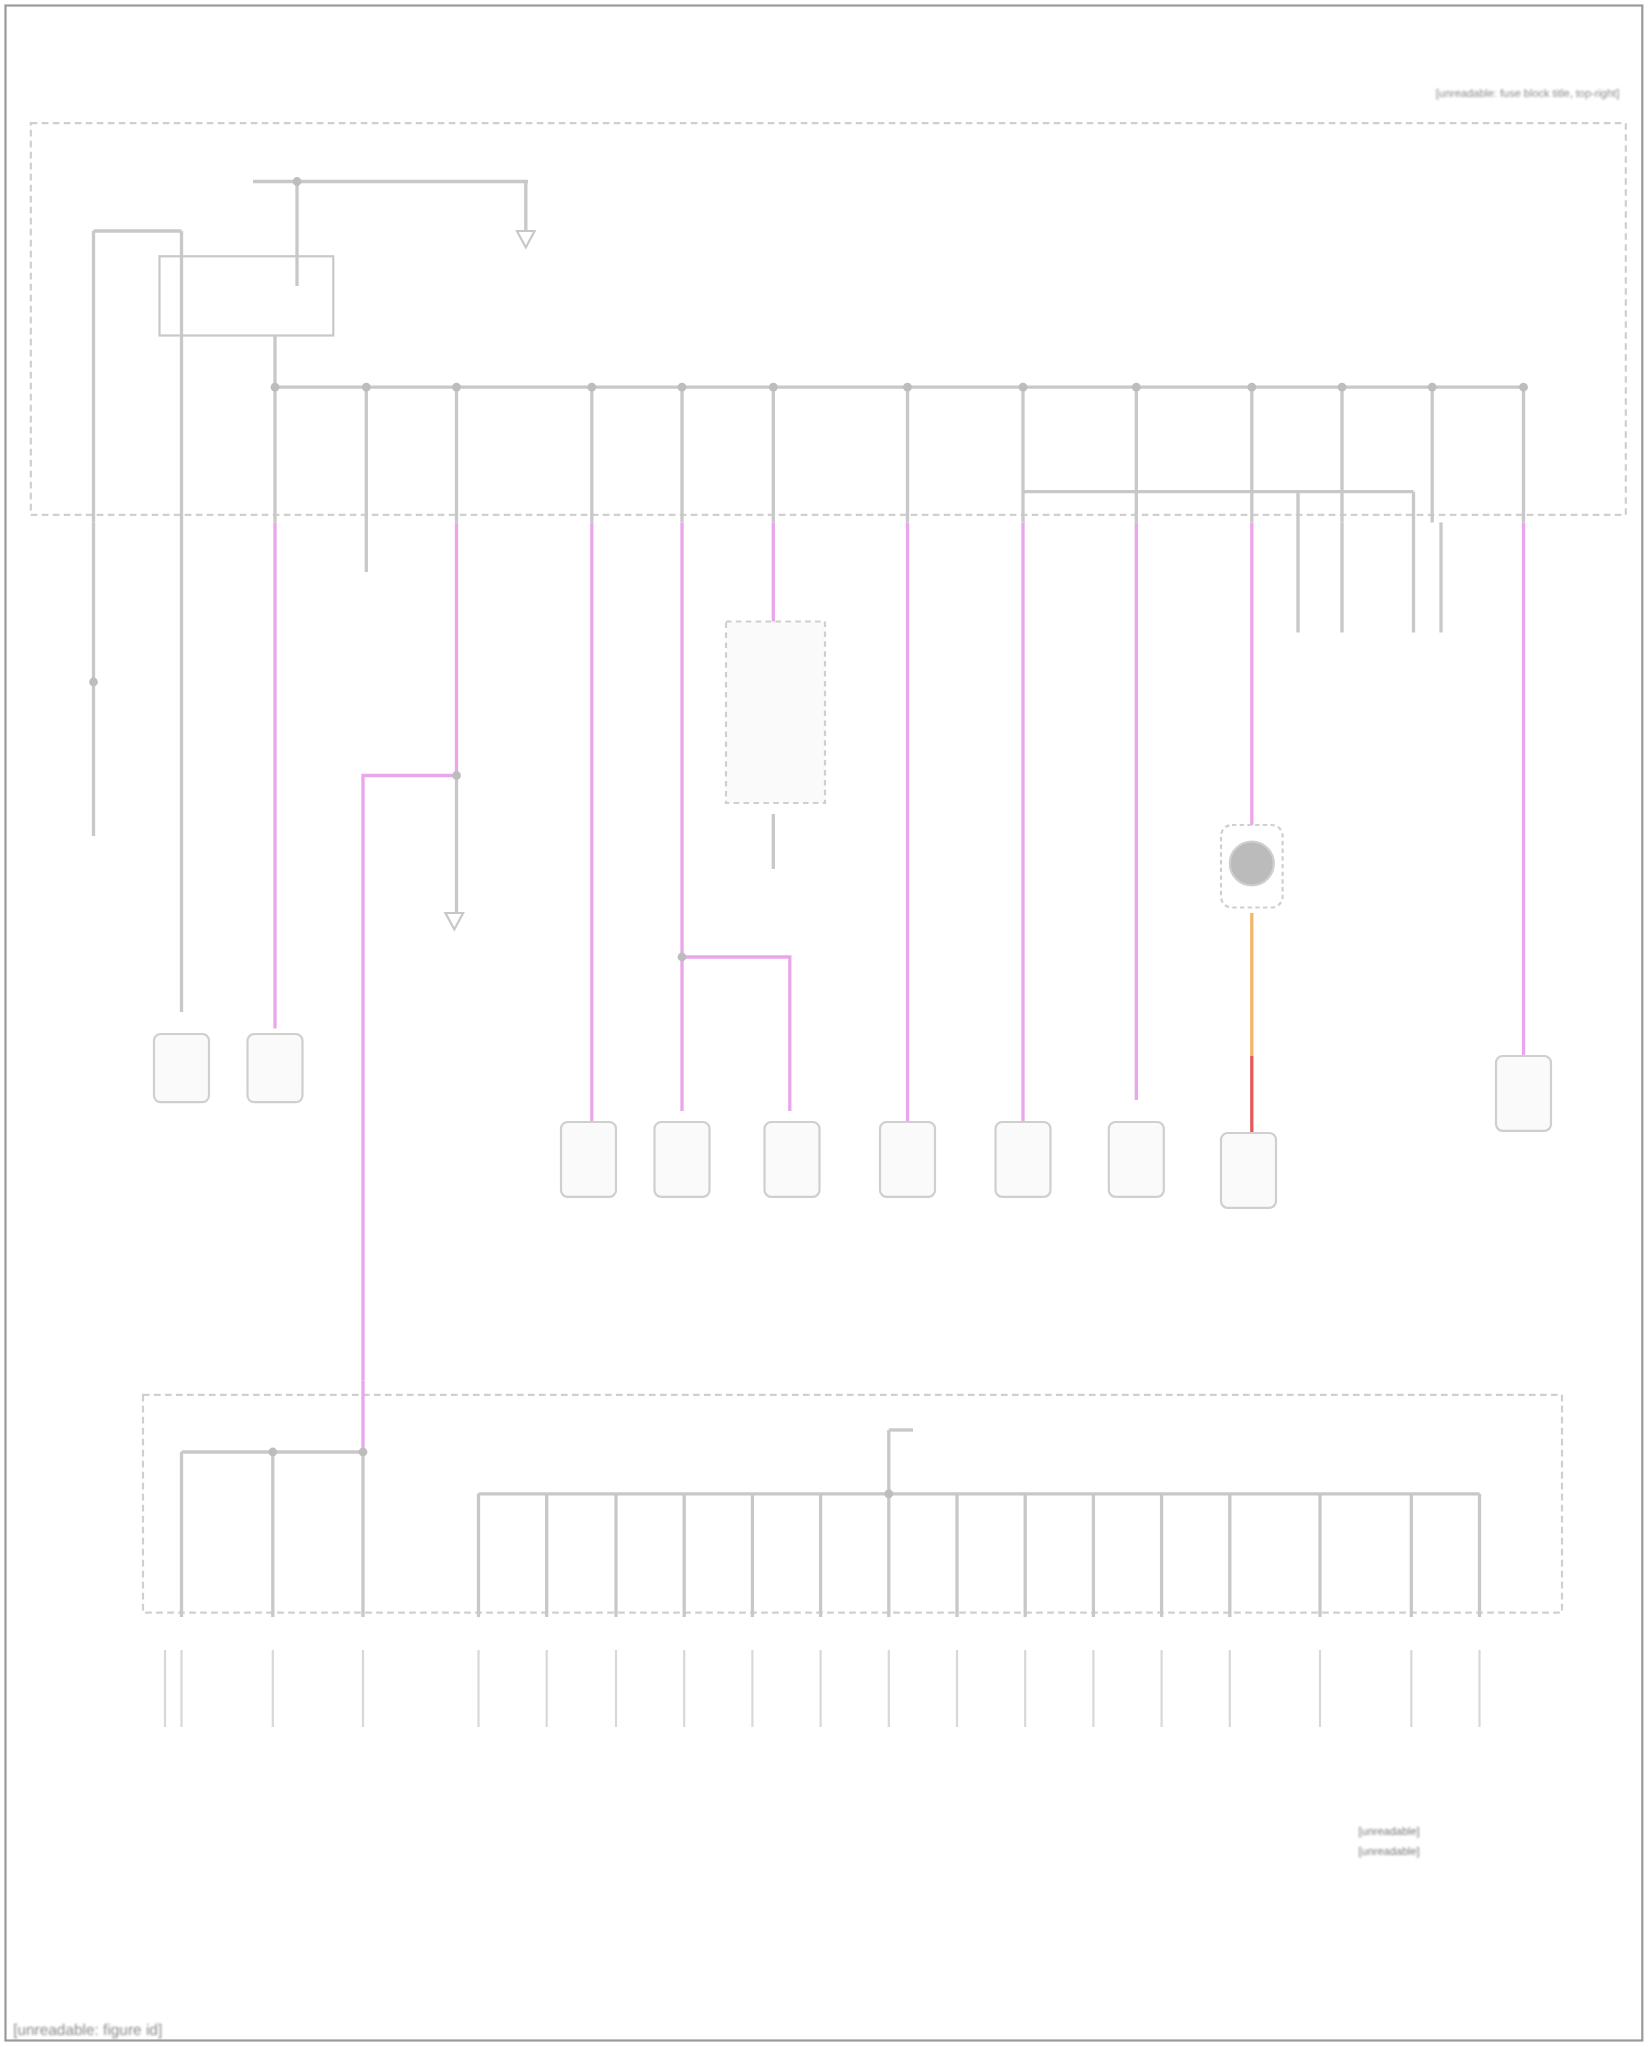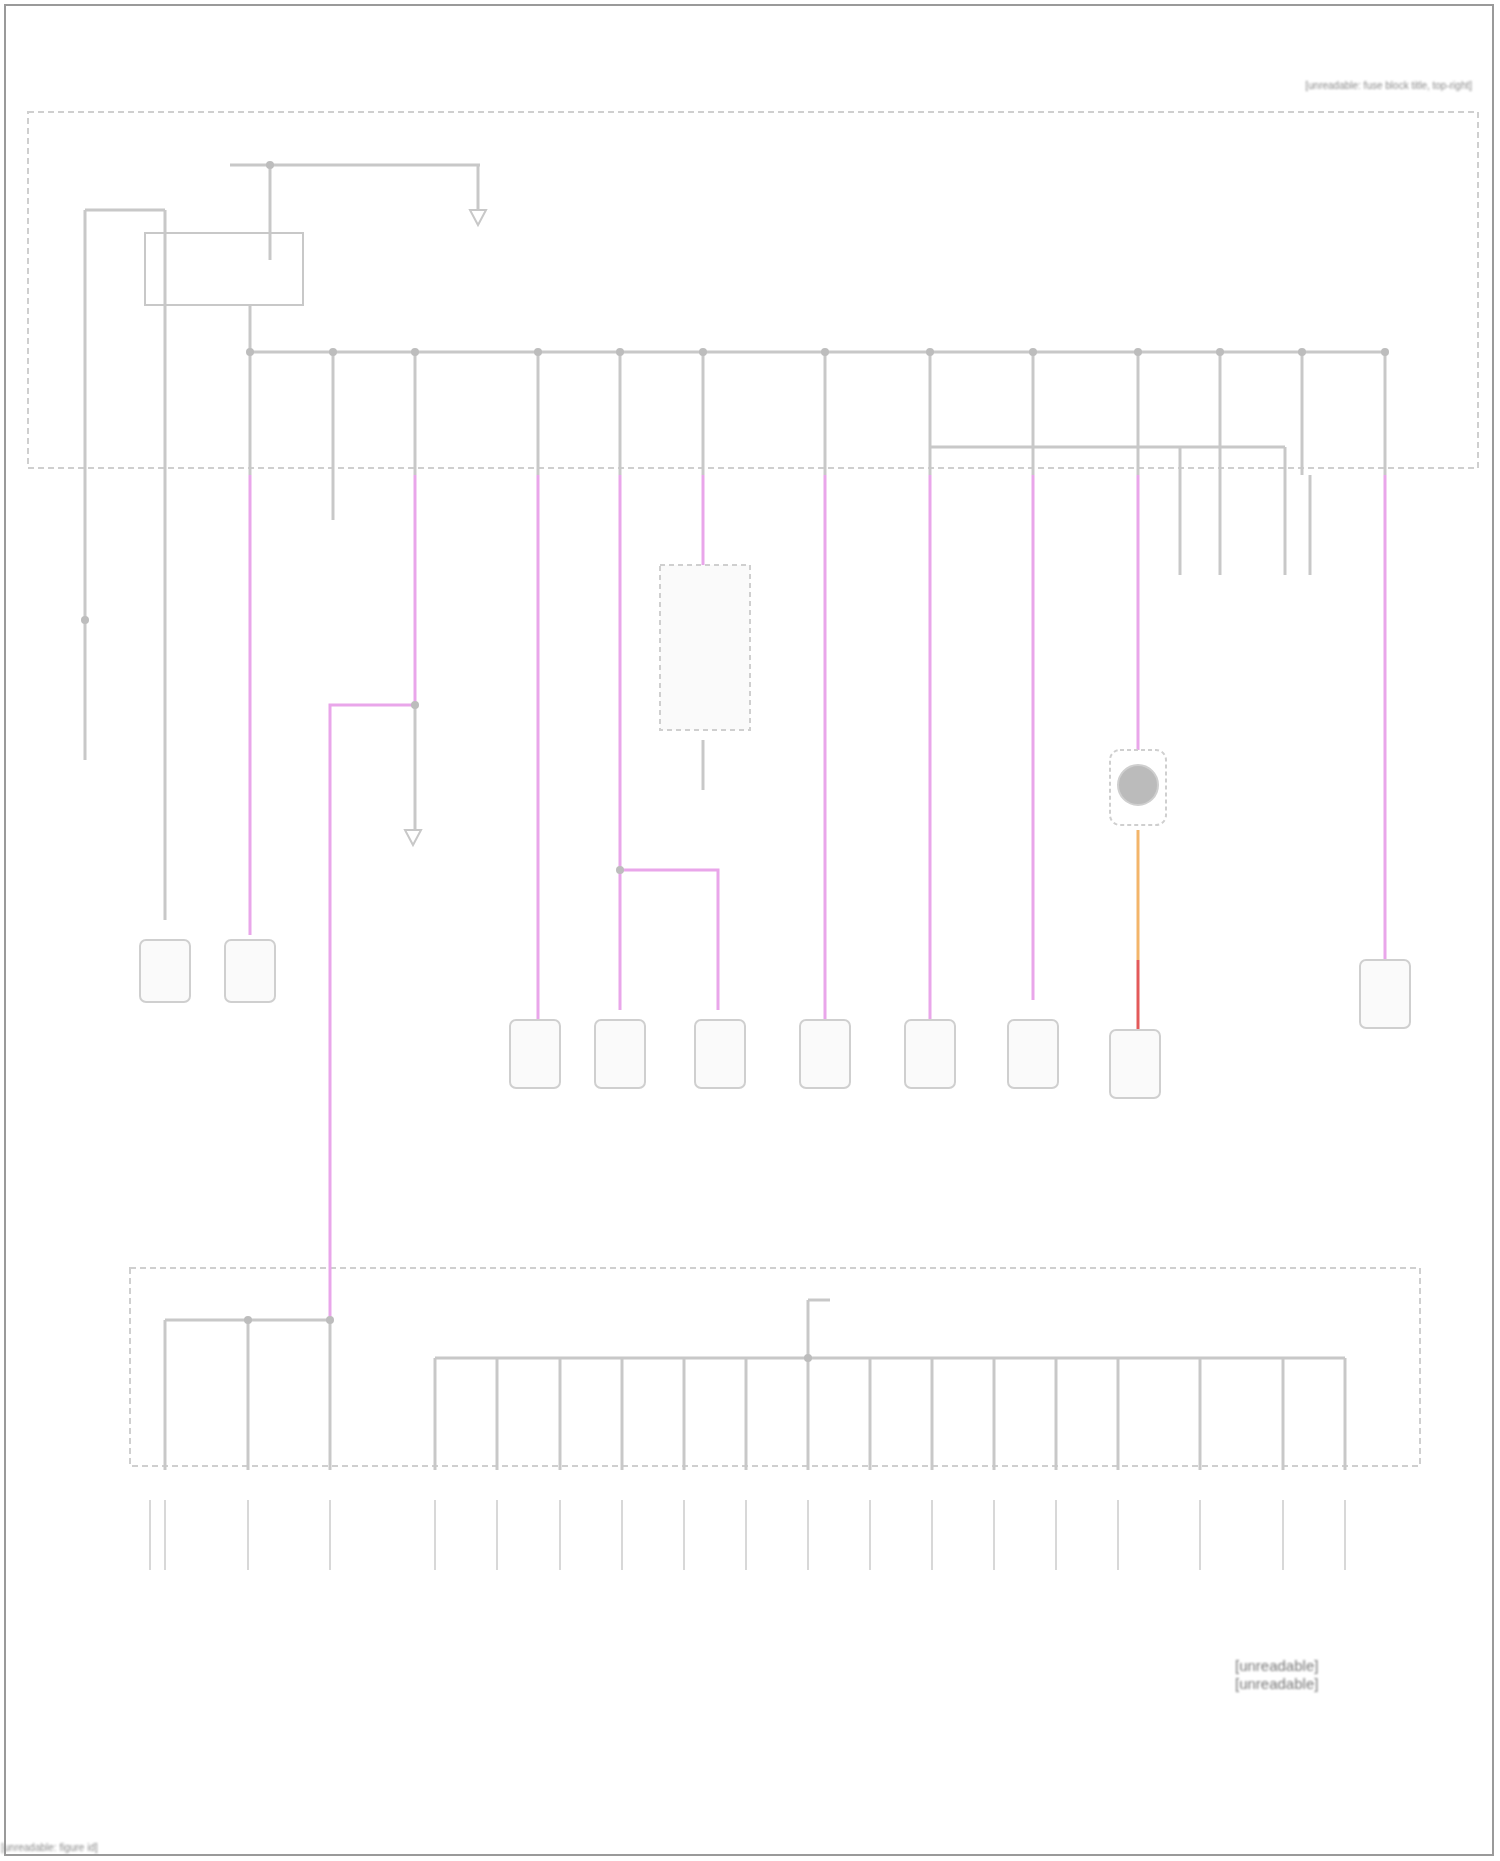--- a/index.html
+++ b/index.html
@@ -1,21 +1,21 @@
 <!DOCTYPE html>
 <html><head>
 <meta charset="utf-8">
 <style>
   html,body{margin:0;padding:0;background:#fff;}
   body{width:1500px;height:1861px;position:relative;overflow:hidden;font-family:"Liberation Sans",sans-serif;}
   .frame{position:absolute;left:4px;top:4px;width:1490px;height:1852px;border:2px solid #9a9a9a;box-sizing:border-box;}
   svg{position:absolute;left:0;top:0;}
-  .lbl{position:absolute;font-size:15px;line-height:11px;color:#777;filter:blur(0.8px);white-space:pre;}
+  .lbl{position:absolute;font-size:10px;line-height:11px;color:#777;filter:blur(0.8px);white-space:pre;}
   .title{position:absolute;right:28px;top:80px;text-align:left;font-size:10px;color:#888;filter:blur(0.9px);}
-  .foot{position:absolute;left:1px;bottom:8px;font-size:10px;color:#888;filter:blur(0.8px);}
+  .foot{position:absolute;left:12px;bottom:8px;font-size:14px;color:#888;filter:blur(0.8px);}
 </style>
 </head>
 <body>
 
 <div class="frame"></div>
 
 <div class="title">[unreadable: fuse block title, top-right]</div>
 
 <svg width="1500" height="1861">
   <g fill="none" stroke-width="3">

